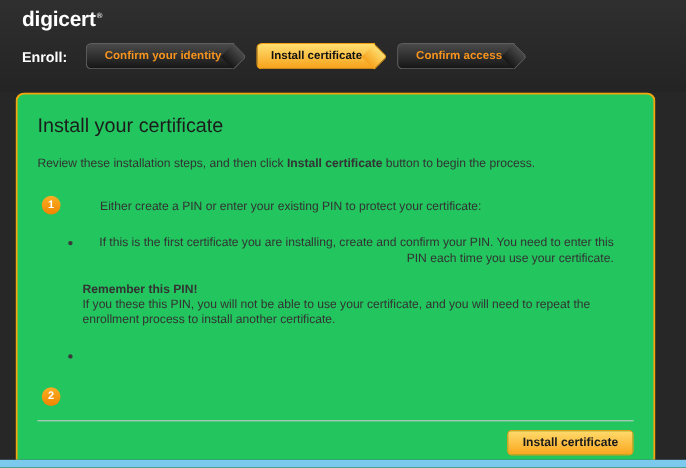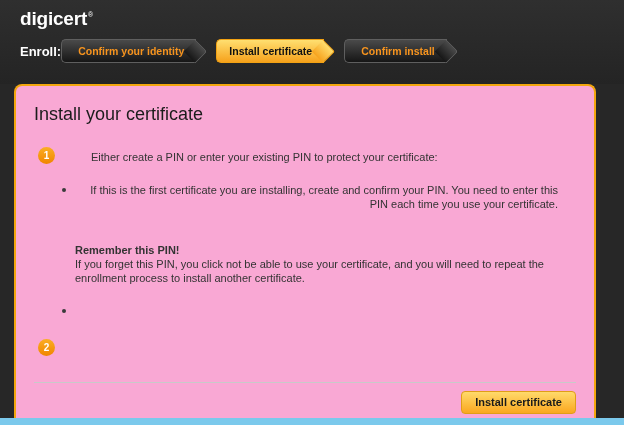--- a/index.html
+++ b/index.html
@@ -12,59 +12,59 @@
   }
 
   
   .topbar { position: absolute; top: 0; left: 0; right: 0; height: 84px;
             background: linear-gradient(180deg, #2f2f2f 0%, #242424 100%); }
   .logo { position: absolute; left: 20px; top: 8px; color: #ffffff;
           font-size: 19px; font-weight: bold; letter-spacing: -0.2px; }
   .logo sup { font-size: 7px; font-weight: normal; position: relative; top: -1px; left: 1px; }
 
   .crumb-row { position: absolute; left: 20px; top: 39px; display: flex; align-items: center; }
-  .enroll { color: #ffffff; font-weight: bold; font-size: 13px; }
+  .enroll { color: #ffffff; font-weight: bold; font-size: 13px; margin-right: 17px; }
 
   .crumb { position: relative; height: 22px; line-height: 22px; padding: 0 12px;
            font-size: 10.5px; font-weight: bold; border-radius: 5px 0 0 5px;
            margin-right: 20px; white-space: nowrap; cursor: pointer; }
   .crumb .lbl { position: relative; z-index: 1; }
   .crumb .tip { position: absolute; top: 50%; right: -8px; width: 16px; height: 16px;
                 margin-top: -8px; transform: rotate(45deg); background: inherit;
                 border-radius: 0 4px 0 0; z-index: 0; }
   .crumb.dark { background: linear-gradient(180deg, #4a4a4a 0%, #161616 100%);
                 border: 1px solid #5f5f5f; border-right: none; color: #f7941e; padding-left: 16px; }
   .crumb.dark .tip { border-top: 1px solid #5f5f5f; border-right: 1px solid #5f5f5f; }
   .crumb.active { background: linear-gradient(180deg, #ffdf70 0%, #f6a21c 100%);
                   border: 1px solid #f2a213; border-right: none; color: #111111; }
   .crumb.active .tip { border-top: 1px solid #f2a213; border-right: 1px solid #f2a213; }
 
   
   .panel { position: absolute; left: 14px; right: 28px; top: 84px; bottom: 7px;
-           background: #f9a8d4; border: 2px solid #f2a60e; border-bottom: none;
+           background: #22c55e; border: 2px solid #f2a60e; border-bottom: none;
            border-radius: 8px 8px 0 0; padding: 8px 36px 0 18px;
            box-sizing: border-box; color: #333333; }
   .panel h1 { font-size: 18px; font-weight: normal; color: #1c1c1c; margin: 10px 0 0 0; }
   .intro { font-size: 11px; margin: 17px 0 0 0; line-height: 14px; }
   .intro b { font-weight: bold; }
 
   .step { display: flex; align-items: flex-start; margin-top: 22px; padding-left: 4px; }
   .num { flex: 0 0 auto; width: 17px; height: 17px; border-radius: 50%;
          background: linear-gradient(180deg, #fbae24 0%, #f08500 100%);
          color: #ffffff; font-size: 10px; font-weight: bold; text-align: center;
          line-height: 17px; margin-right: 8px; }
   .step-text { font-size: 11px; padding-top: 3px; line-height: 14px; margin-left: 28px; }
   .step2 { margin-top: 26px; }
 
   .bullet { display: flex; margin: 19px 0 0 28px; text-align: right; }
   .dot { flex: 0 0 auto; width: 4px; height: 4px; border-radius: 50%;
          background: #3a3a3a; margin: 5px 9px 0 0; }
   .b-text { font-size: 11px; line-height: 14px; max-width: 492px; }
 
-  .note { margin: 32px 0 0 41px; font-size: 11px; line-height: 14px; max-width: 480px; }
+  .note { margin: 14px 0 0 41px; font-size: 11px; line-height: 14px; max-width: 480px; }
   .note-title { font-weight: bold; }
 
   
   .footer { position: absolute; left: 18px; right: 18px; bottom: 4px; }
   .divider { border-top: 1px solid #c9c9c9; height: 0; }
   .install-btn { display: block; margin: 8px 0 0 auto; padding: 4px 13px 5px 13px;
                  font-family: "Liberation Sans", sans-serif; font-size: 11px;
                  font-weight: bold; color: #1a1a1a;
                  background: linear-gradient(180deg, #ffda6b 0%, #faa71f 100%);
                  border: 1px solid #e09e17; border-radius: 4px; cursor: pointer; }
@@ -84,42 +84,43 @@
     <div class="crumb dark">
       <span class="tip"></span>
       <span class="lbl">Confirm your identity</span>
     </div>
     <div class="crumb active">
       <span class="tip"></span>
       <span class="lbl">Install certificate</span>
     </div>
     <div class="crumb dark">
       <span class="tip"></span>
-      <span class="lbl">Confirm install</span>
+      <span class="lbl">Confirm access</span>
     </div>
   </div>
 </div>
 
 <div class="panel">
   <h1>Install your certificate</h1>
 
+  <p class="intro"><span>Review these installation steps, and then click </span><b>Install certificate</b><span> button to begin the process.</span></p>
 
   <div class="step">
     <span class="num">1</span>
     <span class="step-text">Either create a PIN or enter your existing PIN to protect your certificate:</span>
   </div>
 
   <div class="bullet">
     <span class="dot"></span>
     <span class="b-text">If this is the first certificate you are installing, create and confirm your PIN. You need to enter this PIN each time you use your certificate.</span>
   </div>
 
   <div class="note">
     <div class="note-title">Remember this PIN!</div>
-    <div class="note-body">If you forget this PIN, you click not be able to use your certificate, and you will need to repeat the enrollment process to install another certificate.</div>
+    <div class="note-body">If you these this PIN, you will not be able to use your certificate, and you will need to repeat the enrollment process to install another certificate.</div>
   </div>
 
   <div class="bullet">
     <span class="dot"></span>
   </div>
 
   <div class="step step2">
     <span class="num">2</span>
   </div>
 

